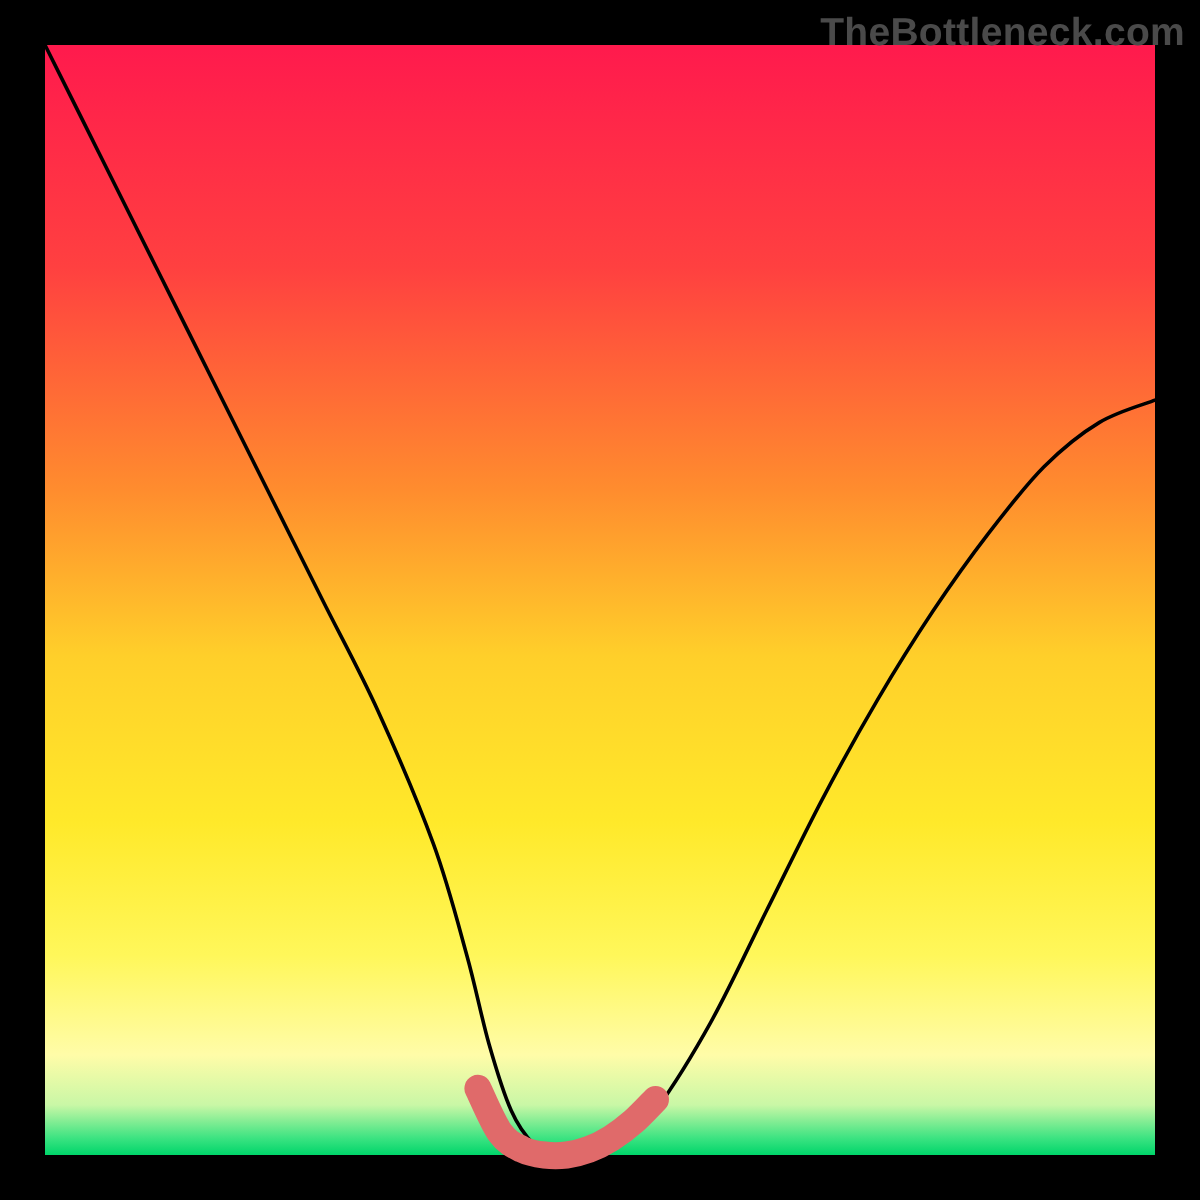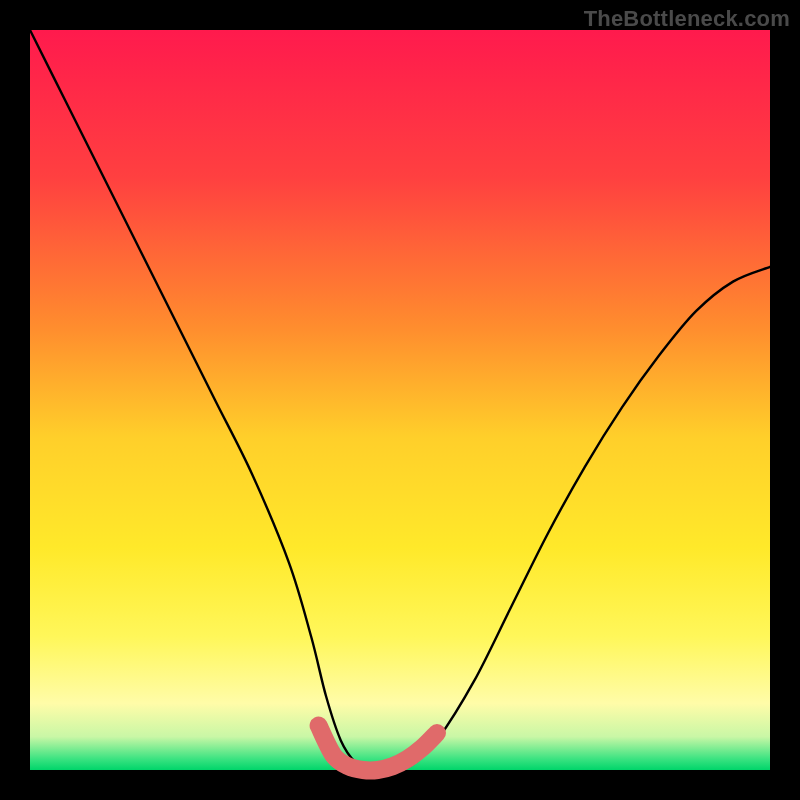--- a/index.html
+++ b/index.html
@@ -15,21 +15,21 @@
     position: relative;
     width: 800px;
     height: 800px;
     background: #000;
   }
   .watermark {
     position: absolute;
     top: 6px;
     right: 10px;
     color: #4a4a4a;
-    font-size: 22px;
+    font-size: 26px;
     font-weight: 600;
     letter-spacing: 0.2px;
     z-index: 10;
   }
   svg.plot {
     position: absolute;
     left: 0;
     top: 0;
     width: 800px;
     height: 800px;

